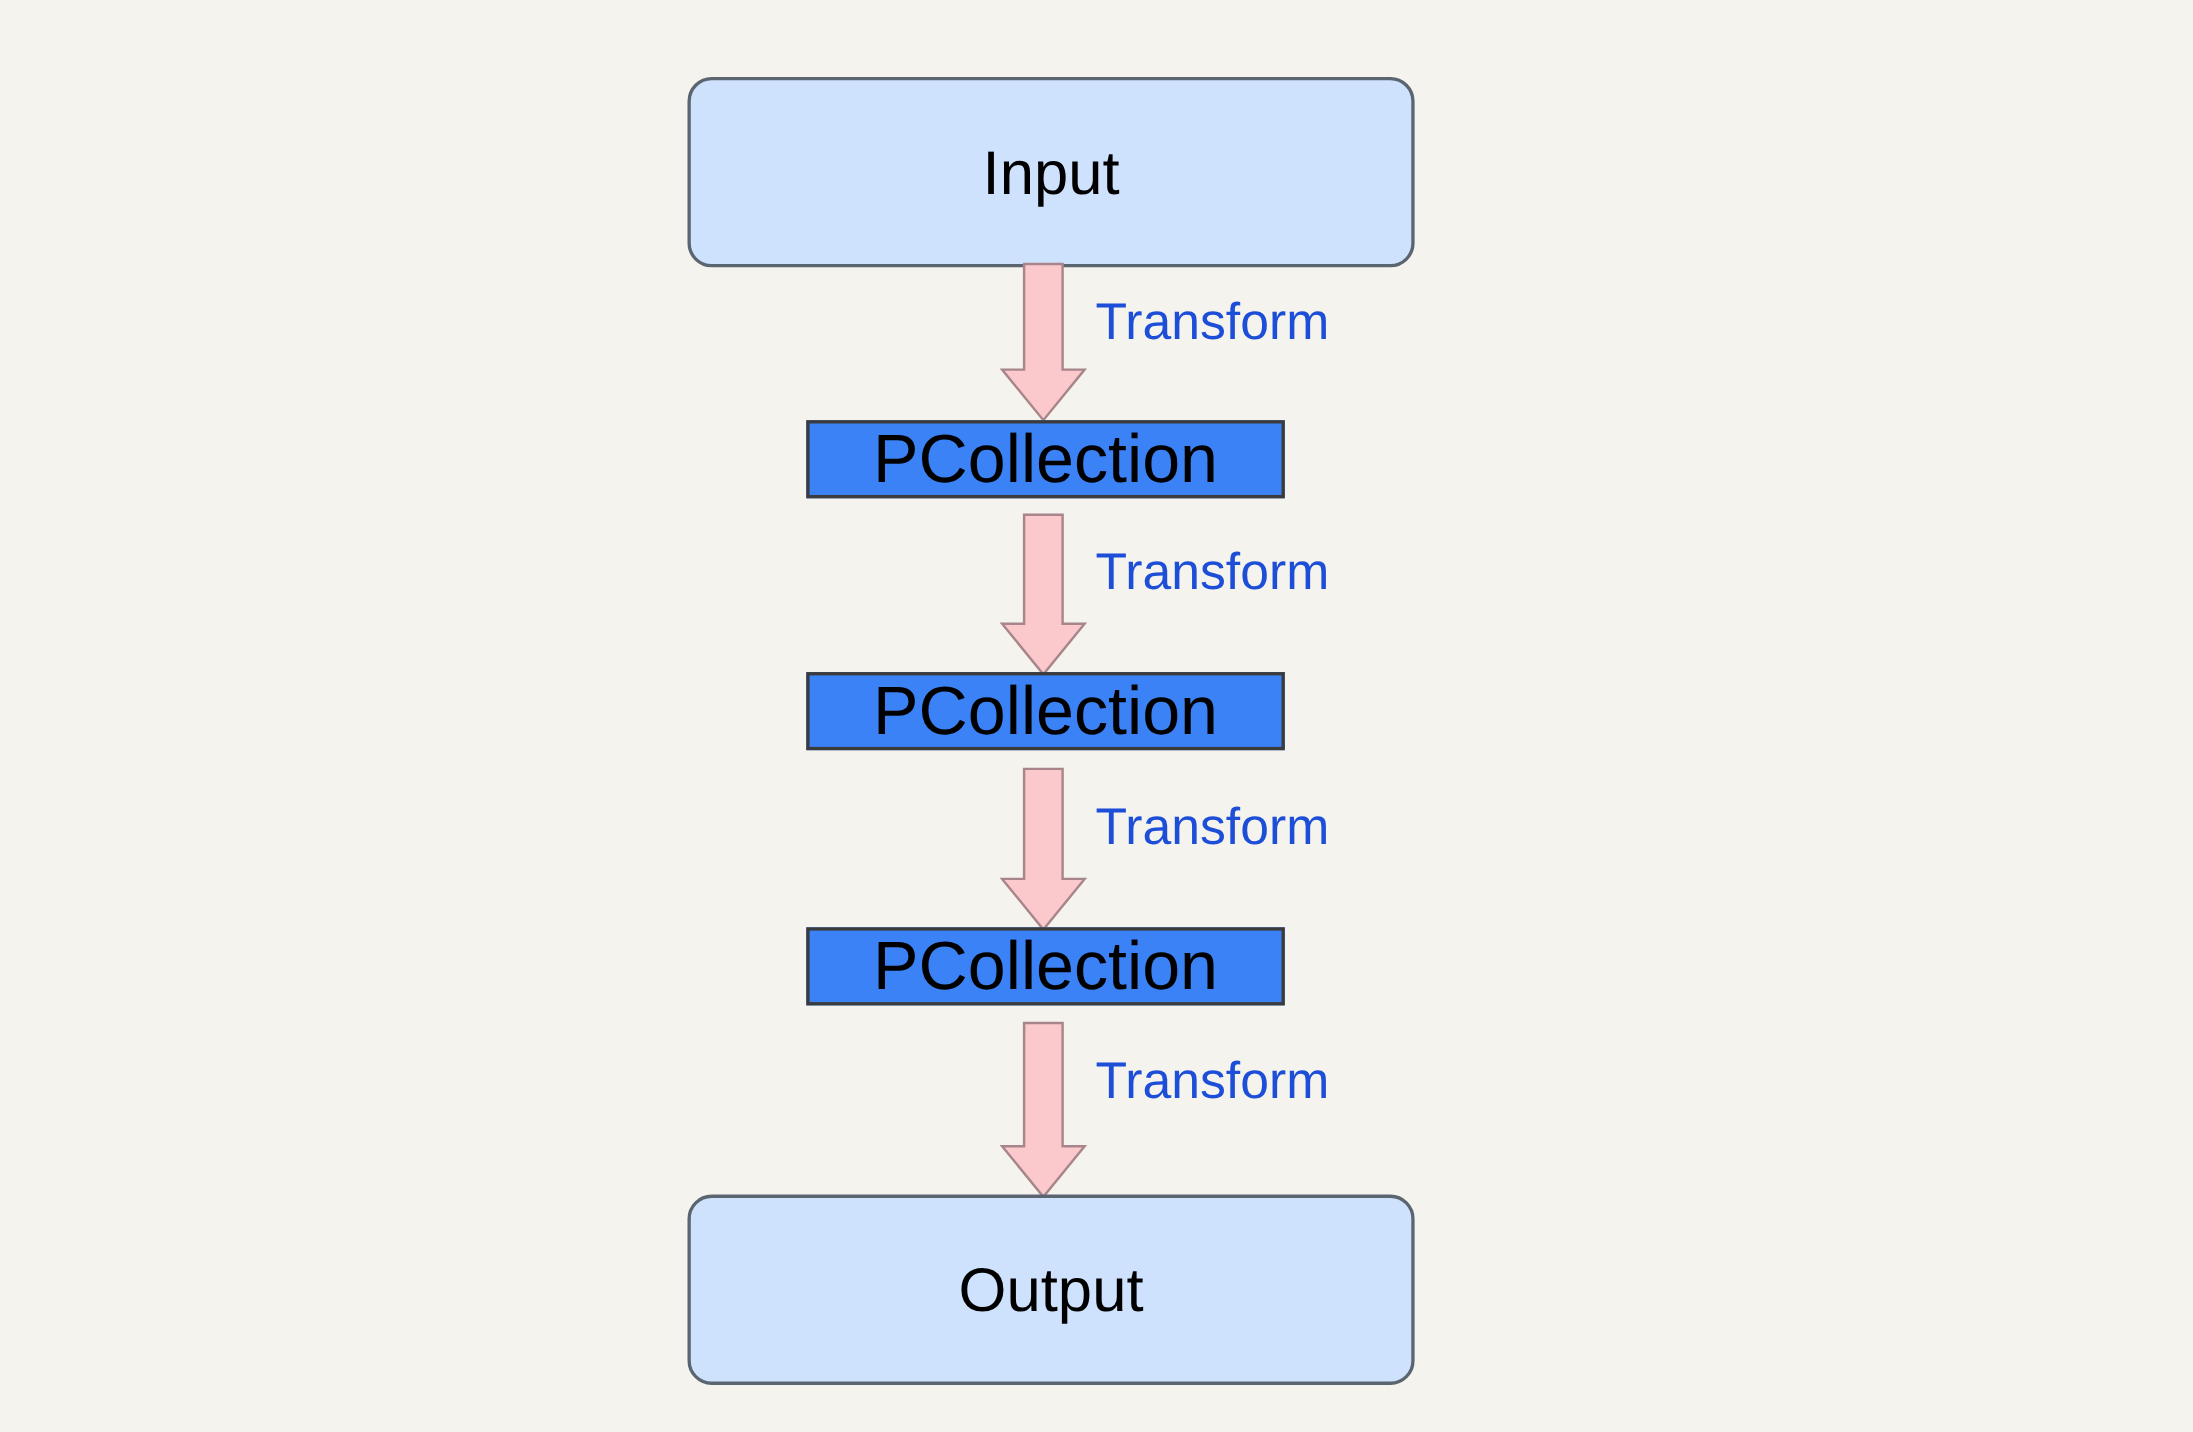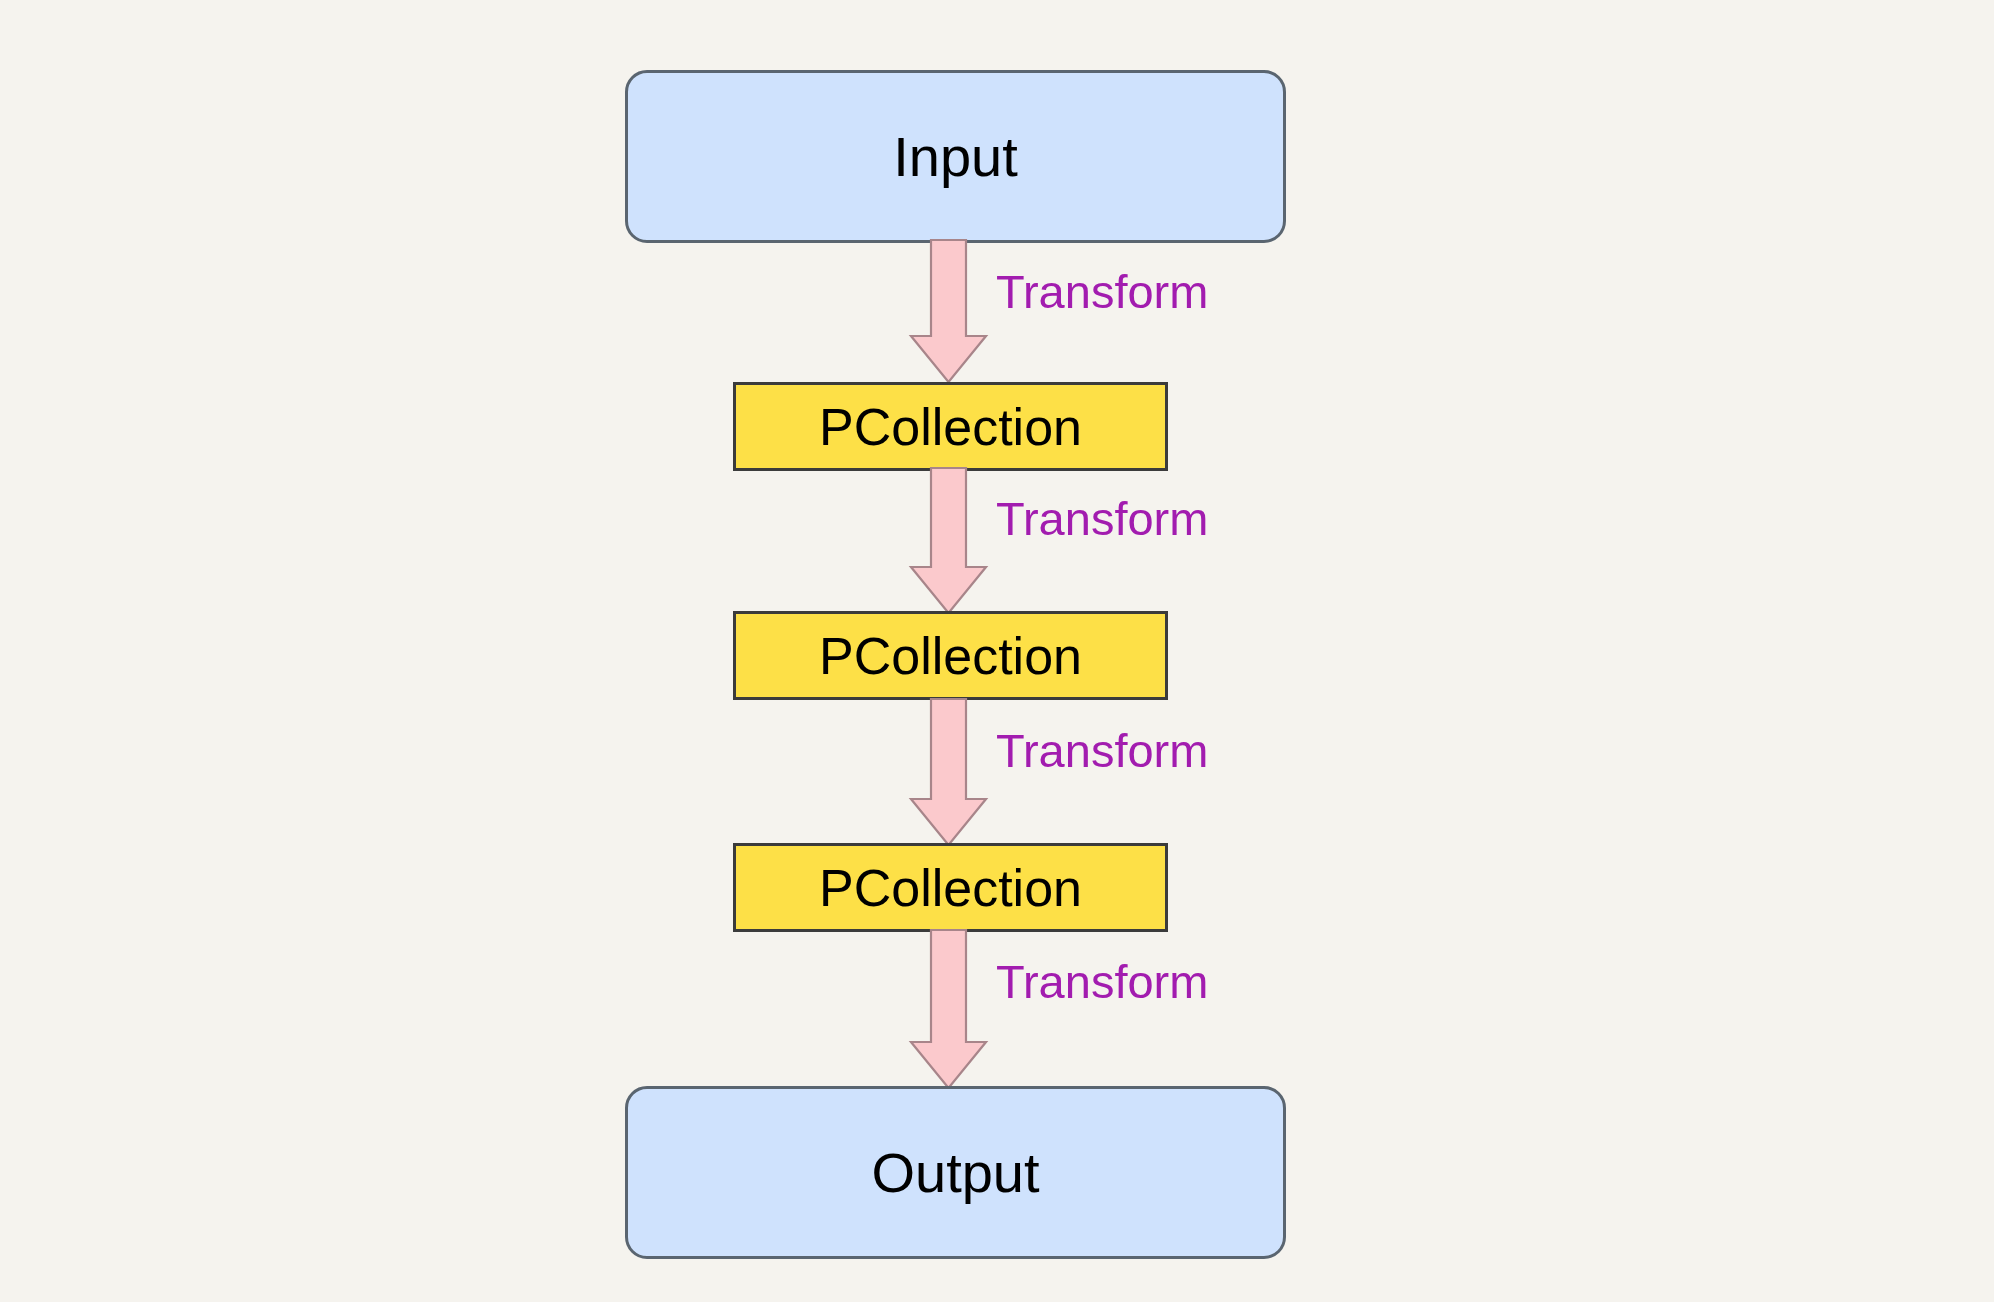--- a/index.html
+++ b/index.html
@@ -36,27 +36,27 @@
     background: #cfe2fd;
     border: 3px solid #5a6570;
     border-radius: 22px;
     font-size: 56px;
     left: 625px;
     width: 661px;
     height: 173px;
   }
 
   .node.collection {
-    background: #fde047;
+    background: #3b82f6;
     border: 3px solid #3b3b3b;
     border-radius: 0;
-    font-size: 52px;
+    font-size: 62px;
     left: 733px;
     width: 435px;
-    height: 89px;
+    height: 71px;
   }
 
   #node-input  { top: 70px; text-align: center; }
   #node-output { top: 1086px; text-align: center; }
 
   #node-pcollection-1 { top: 382px; }
   #node-pcollection-2 { top: 611px; }
   #node-pcollection-3 { top: 843px; }
 
   
@@ -81,21 +81,21 @@
   #edge-1 { top: 240px;  height: 142px; }
   #edge-2 { top: 468px;  height: 145px; }
   #edge-3 { top: 699px;  height: 146px; }
   #edge-4 { top: 930px;  height: 158px; }
 
   
   .edge-label {
     position: absolute;
     left: 996px;
     font-size: 47px;
-    color: #a21caf;
+    color: #1d4ed8;
     line-height: 1;
     white-space: nowrap;
   }
   #edge-label-1 { top: 268px; }
   #edge-label-2 { top: 495px; }
   #edge-label-3 { top: 727px; }
   #edge-label-4 { top: 958px; }
 </style>
 </head>
 <body>

